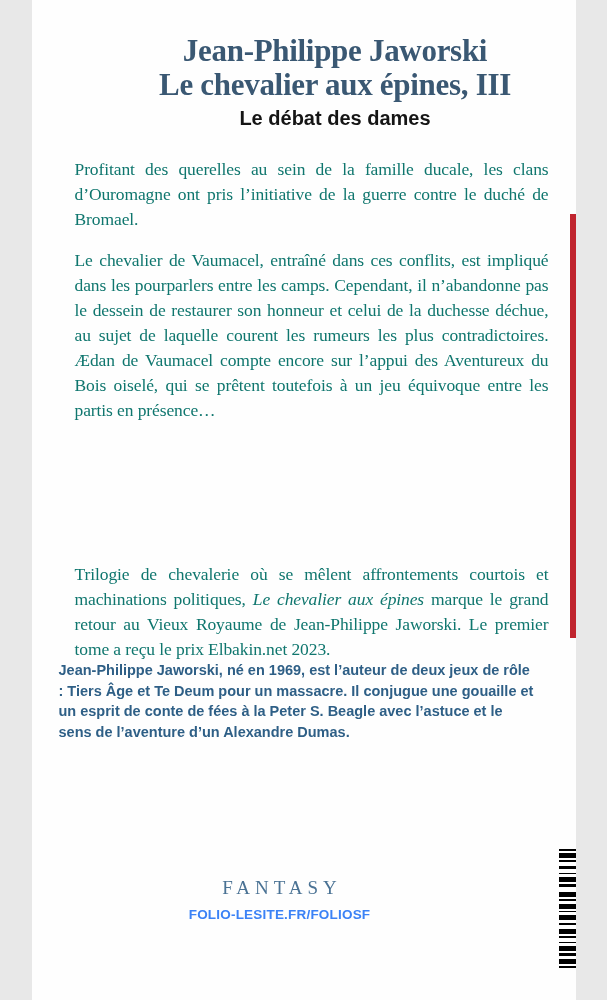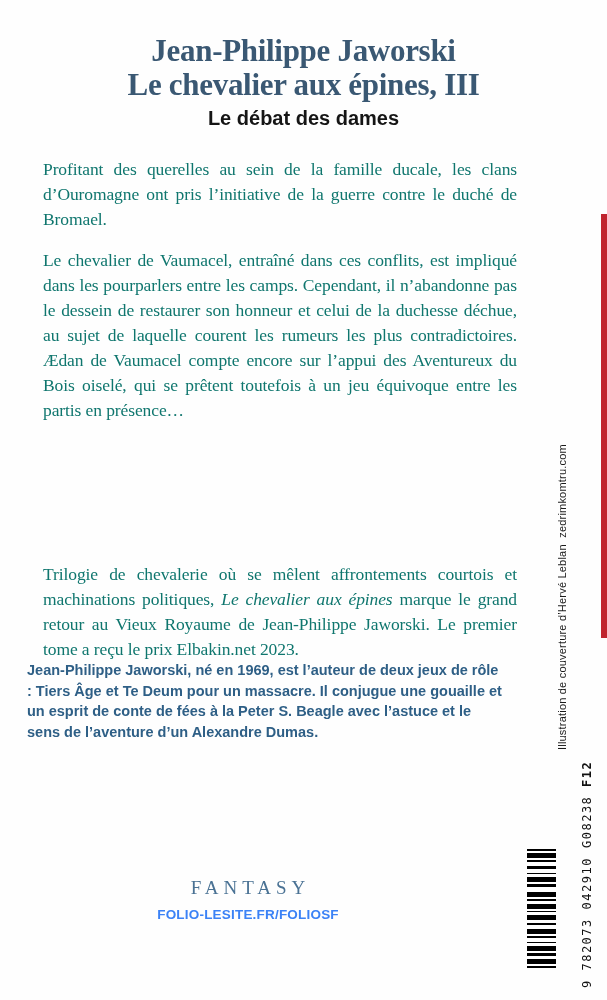--- a/index.html
+++ b/index.html
@@ -1,17 +1,17 @@
 <!DOCTYPE html>
 <html lang="fr"><head>
 <meta charset="utf-8">
 <style>
   html,body{margin:0;padding:0;background:#e8e8e8;}
   .page{
-    position:relative;width:607px;height:1000px;margin:0 auto;
+    position:relative;width:544px;height:1000px;margin:0 auto;
     background:#fefefe;overflow:hidden;
     font-family:"Liberation Serif",serif;color:#1d1d1d;
   }
   
   .header{position:absolute;top:34px;left:0;width:607px;text-align:center;}
   .title-line{
     font-family:"Liberation Serif",serif;font-weight:bold;
     font-size:31px;line-height:34px;color:#3a5873;letter-spacing:-0.3px;
   }
   .subtitle{

